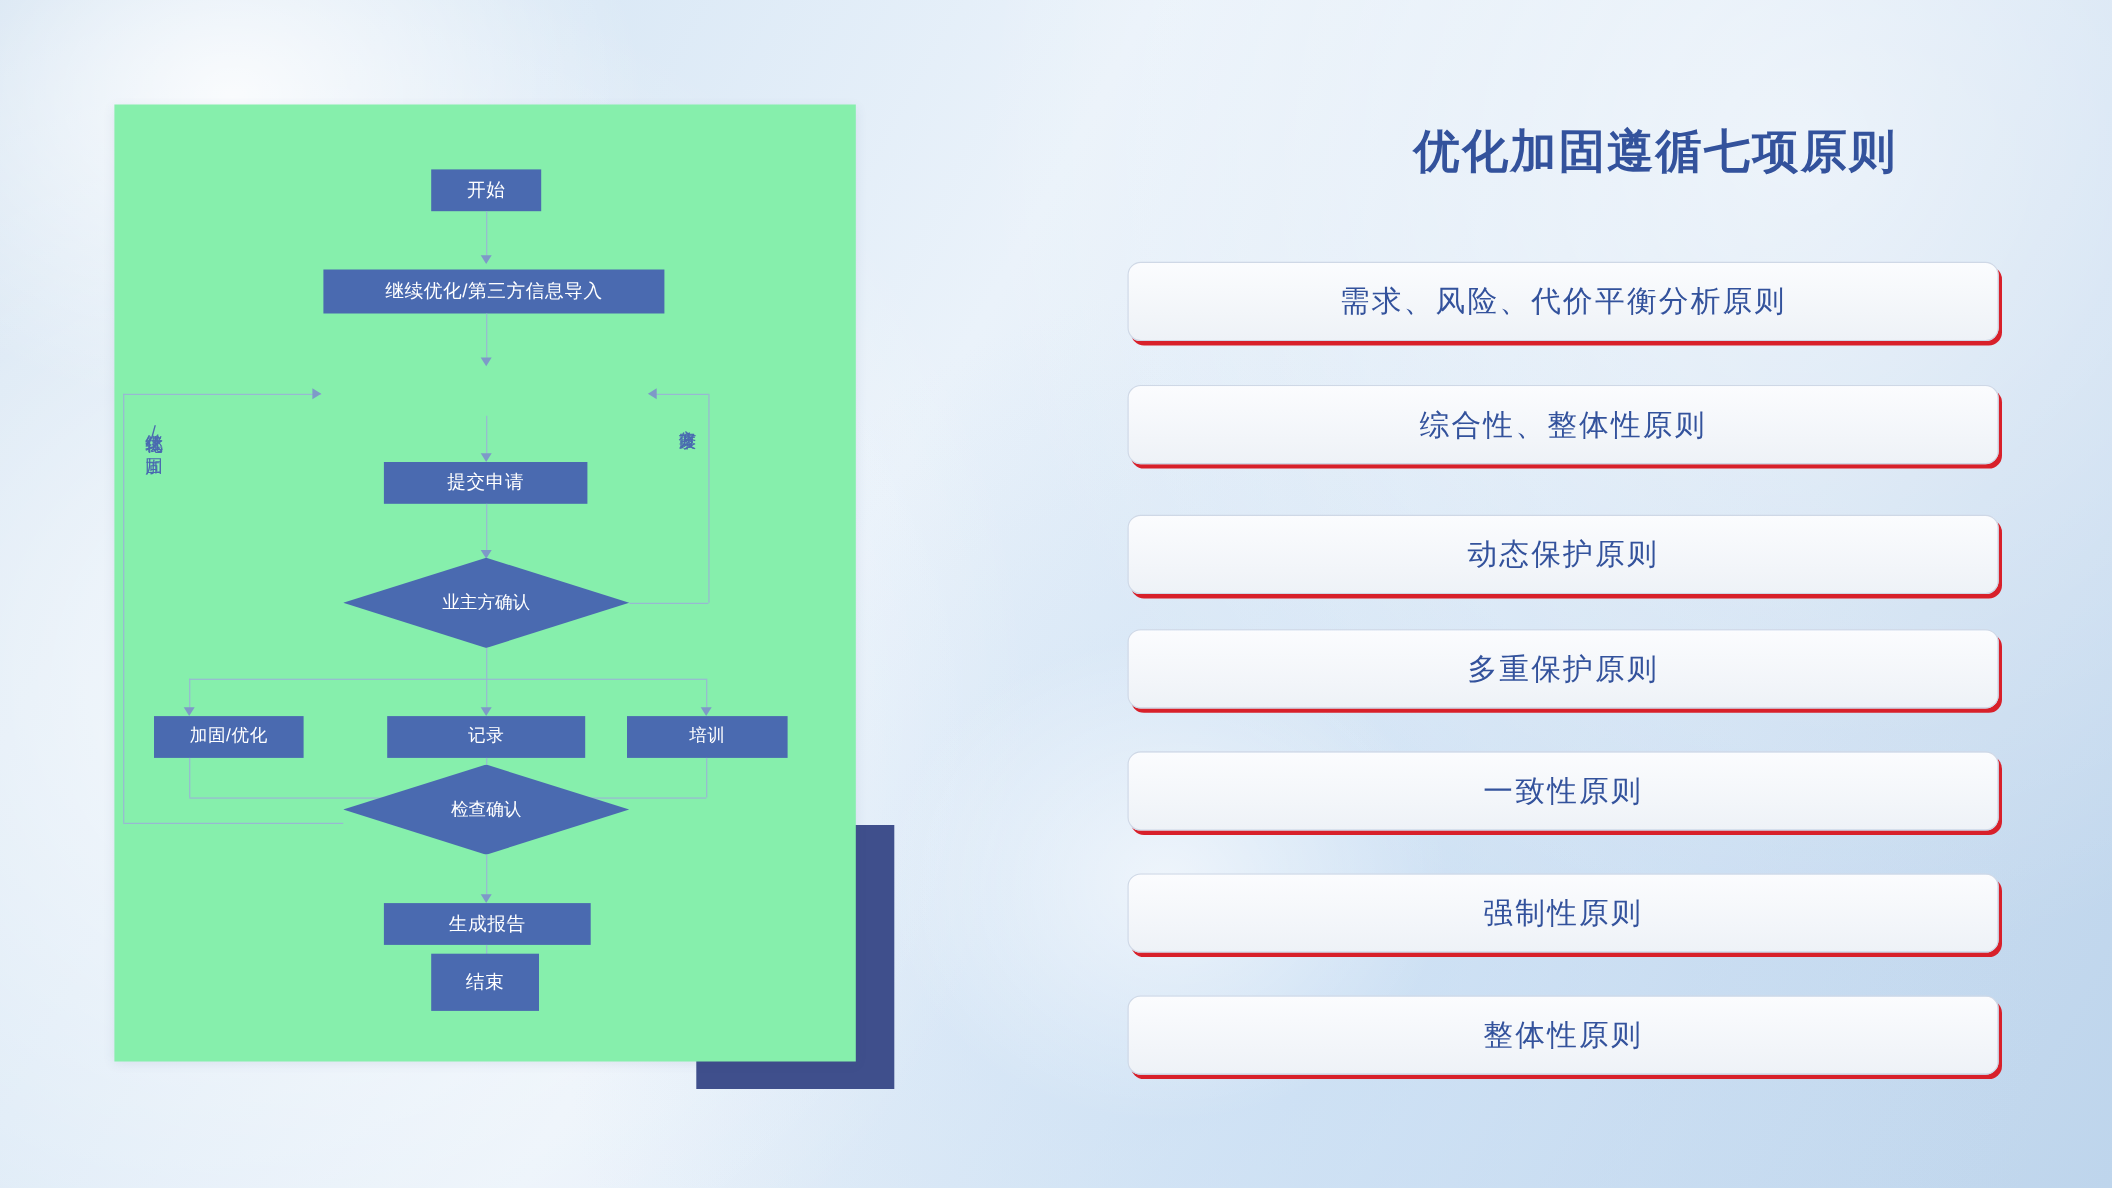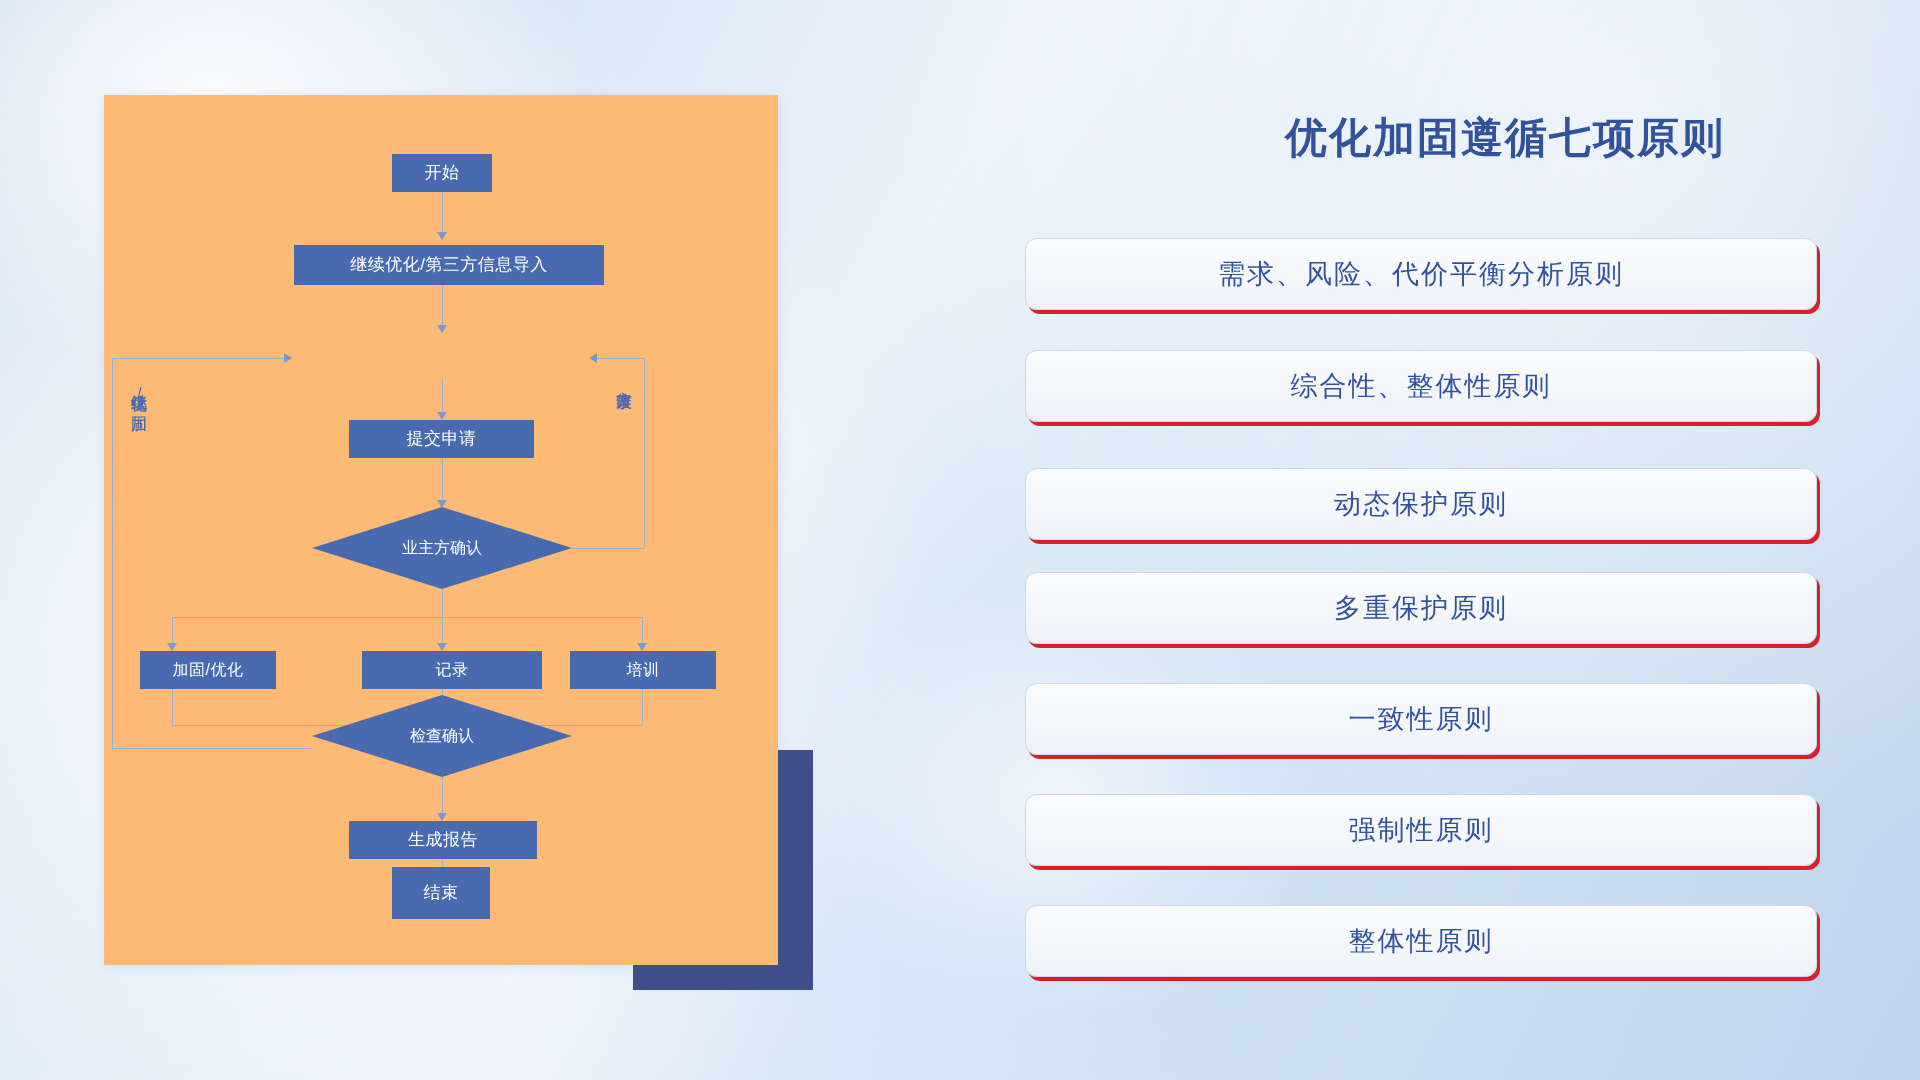--- a/index.html
+++ b/index.html
@@ -38,21 +38,21 @@
   .card-shadow {
     position: absolute;
     left: 633px; top: 750px;
     width: 180px; height: 240px;
     background: #3f4f8c;
   }
   .flow-card {
     position: absolute;
     left: 104px; top: 95px;
     width: 674px; height: 870px;
-    background: #fdba74;
+    background: #86efac;
     box-shadow: 0 2px 10px rgba(60,80,130,0.10);
   }
   .flow-inner { position: absolute; inset: 0; }
 
   .node {
     position: absolute;
     background: #4a6ab0;
     color: #ffffff;
     font-size: 17px;
     line-height: 1.2;
@@ -183,21 +183,21 @@
     <div class="vline" style="left:338px; top:494px; height:28px;"></div>
     <div class="hline" style="left:68px; top:522px; width:470px;"></div>
     <div class="vline" style="left:68px; top:522px; height:30px;"></div>
     <div class="vline" style="left:338px; top:522px; height:30px;"></div>
     <div class="vline" style="left:538px; top:522px; height:30px;"></div>
     <div class="arrow-down" style="left:63px; top:548px;"></div>
     <div class="arrow-down" style="left:333px; top:548px;"></div>
     <div class="arrow-down" style="left:533px; top:548px;"></div>
 
     <div class="node small" style="left:0px; top:556px; width:136px; height:38px;margin-left:36px;">加固/优化</div>
-    <div class="node small" style="left:248px; top:556px; width:180px; height:38px;margin-left:10px;">记录</div>
+    <div class="node small" style="left:248px; top:556px; width:180px; height:38px;">记录</div>
     <div class="node small" style="left:466px; top:556px; width:146px; height:38px;">培训</div>
 
     <div class="vline" style="left:68px; top:594px; height:36px;"></div>
     <div class="vline" style="left:338px; top:594px; height:36px;"></div>
     <div class="vline" style="left:538px; top:594px; height:36px;"></div>
     <div class="hline" style="left:68px; top:630px; width:470px;"></div>
     <div class="vline" style="left:338px; top:630px; height:30px;"></div>
     <div class="arrow-down" style="left:333px; top:652px;"></div>
 
     <div class="diamond" style="left:208px; top:600px; width:260px; height:82px;">检查确认</div>

